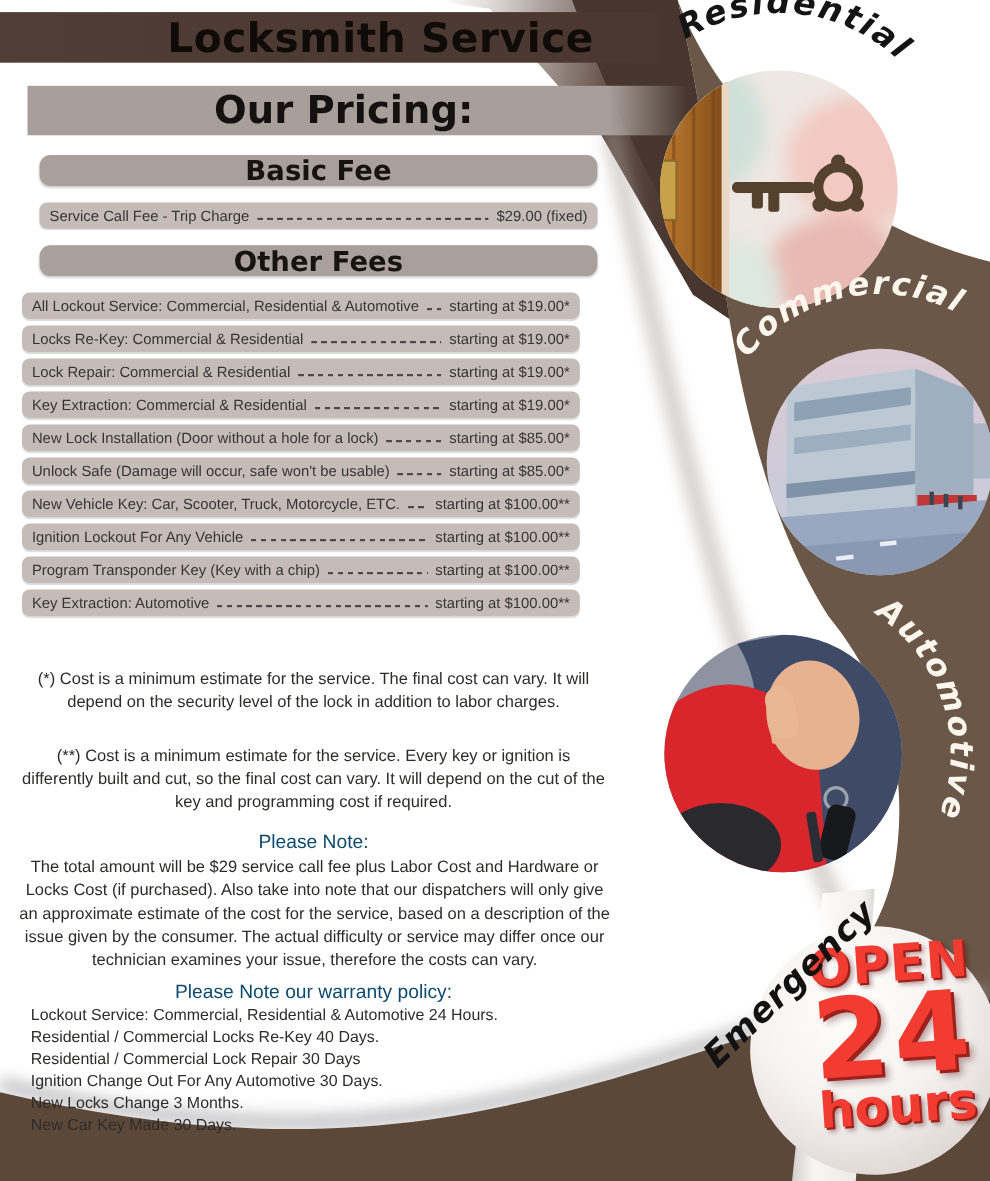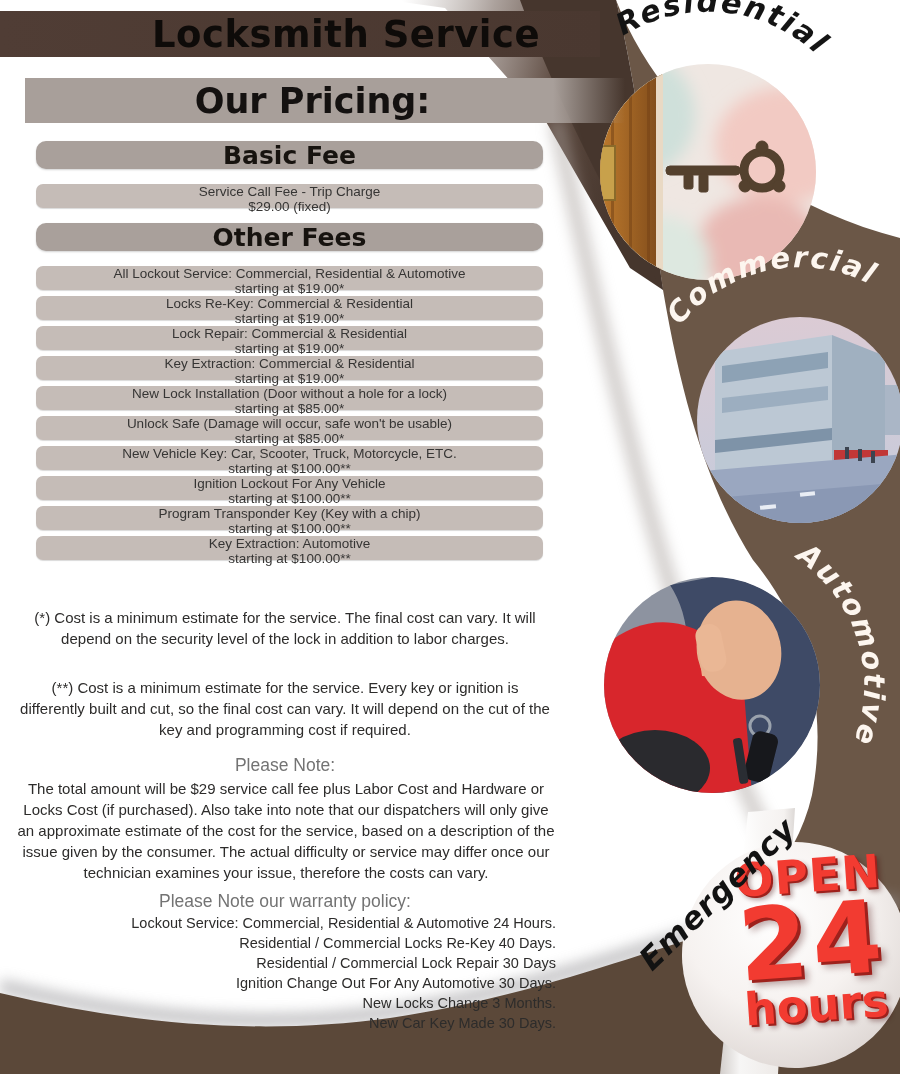--- a/index.html
+++ b/index.html
@@ -20,33 +20,33 @@
     font-weight:800;font-size:35px;color:#141110;}
 
   
   .secbox{position:absolute;left:36px;width:507px;height:28px;border-radius:10px;z-index:4;
     background:#a9a09b;box-shadow:0 1px 2px rgba(0,0,0,.18);
     display:flex;align-items:center;justify-content:center;
     font-family:"DejaVu Sans",sans-serif;font-weight:800;font-size:25px;color:#17130f;}
   
   .row{position:relative;height:24px;margin-bottom:6px;border-radius:7px;background:#c5bcb7;
     box-shadow:0 1px 1px rgba(0,0,0,.15);display:flex;align-items:center;
-    padding:0 9px;box-sizing:border-box;font-size:13.5px;color:#363534;z-index:4;flex-direction:column;}
+    padding:0 9px;box-sizing:border-box;font-size:13.5px;color:#363534;z-index:4;}
   .row .dots{flex:1;height:2px;position:relative;top:3px;margin:0 7px;
     background:repeating-linear-gradient(90deg,#4c4a48 0 5px,transparent 5px 9px);}
-  .rowwrap{position:absolute;left:36px;top:266px;width:507px;z-index:4;}
+  .rowwrap{position:absolute;left:20px;top:266px;width:507px;z-index:4;}
   .singlerow{position:absolute;left:36px;top:184px;width:507px;z-index:4;}
   .singlerow .row{margin:0;}
 
   
   .note{position:absolute;left:20px;width:530px;text-align:center;font-size:15px;
     line-height:1.4;color:#2d2c2b;z-index:4;}
   .redhead{position:absolute;left:20px;width:530px;text-align:center;font-size:17.5px;
-    color:#737373;z-index:4;}
-  .warr{position:absolute;left:16px;width:540px;text-align:right;font-size:14.5px;
+    color:#0c4a6e;z-index:4;}
+  .warr{position:absolute;left:28px;width:540px;text-align:left;font-size:14.5px;
     line-height:20px;color:#2d2c2b;z-index:4;}
 
   
   .ball{position:absolute;left:682px;top:842px;width:226px;height:226px;border-radius:50%;
     z-index:3;box-sizing:border-box;padding-left:36px;padding-top:12px;text-align:center;
     transform:rotate(-4deg);
     background:radial-gradient(circle at 42% 32%,#ffffff 0%,#f6f2f0 45%,#ded7d4 80%,#ccc4c1 100%);}
   .ball .open{font-family:"DejaVu Sans",sans-serif;font-weight:900;font-size:46px;line-height:1;
     color:#f23b31;letter-spacing:1px;text-shadow:2px 2px 0 #9e211c,4px 4px 5px rgba(70,10,10,.4);}
   .ball .n24{font-family:"DejaVu Sans",sans-serif;font-weight:900;font-size:100px;line-height:.86;

